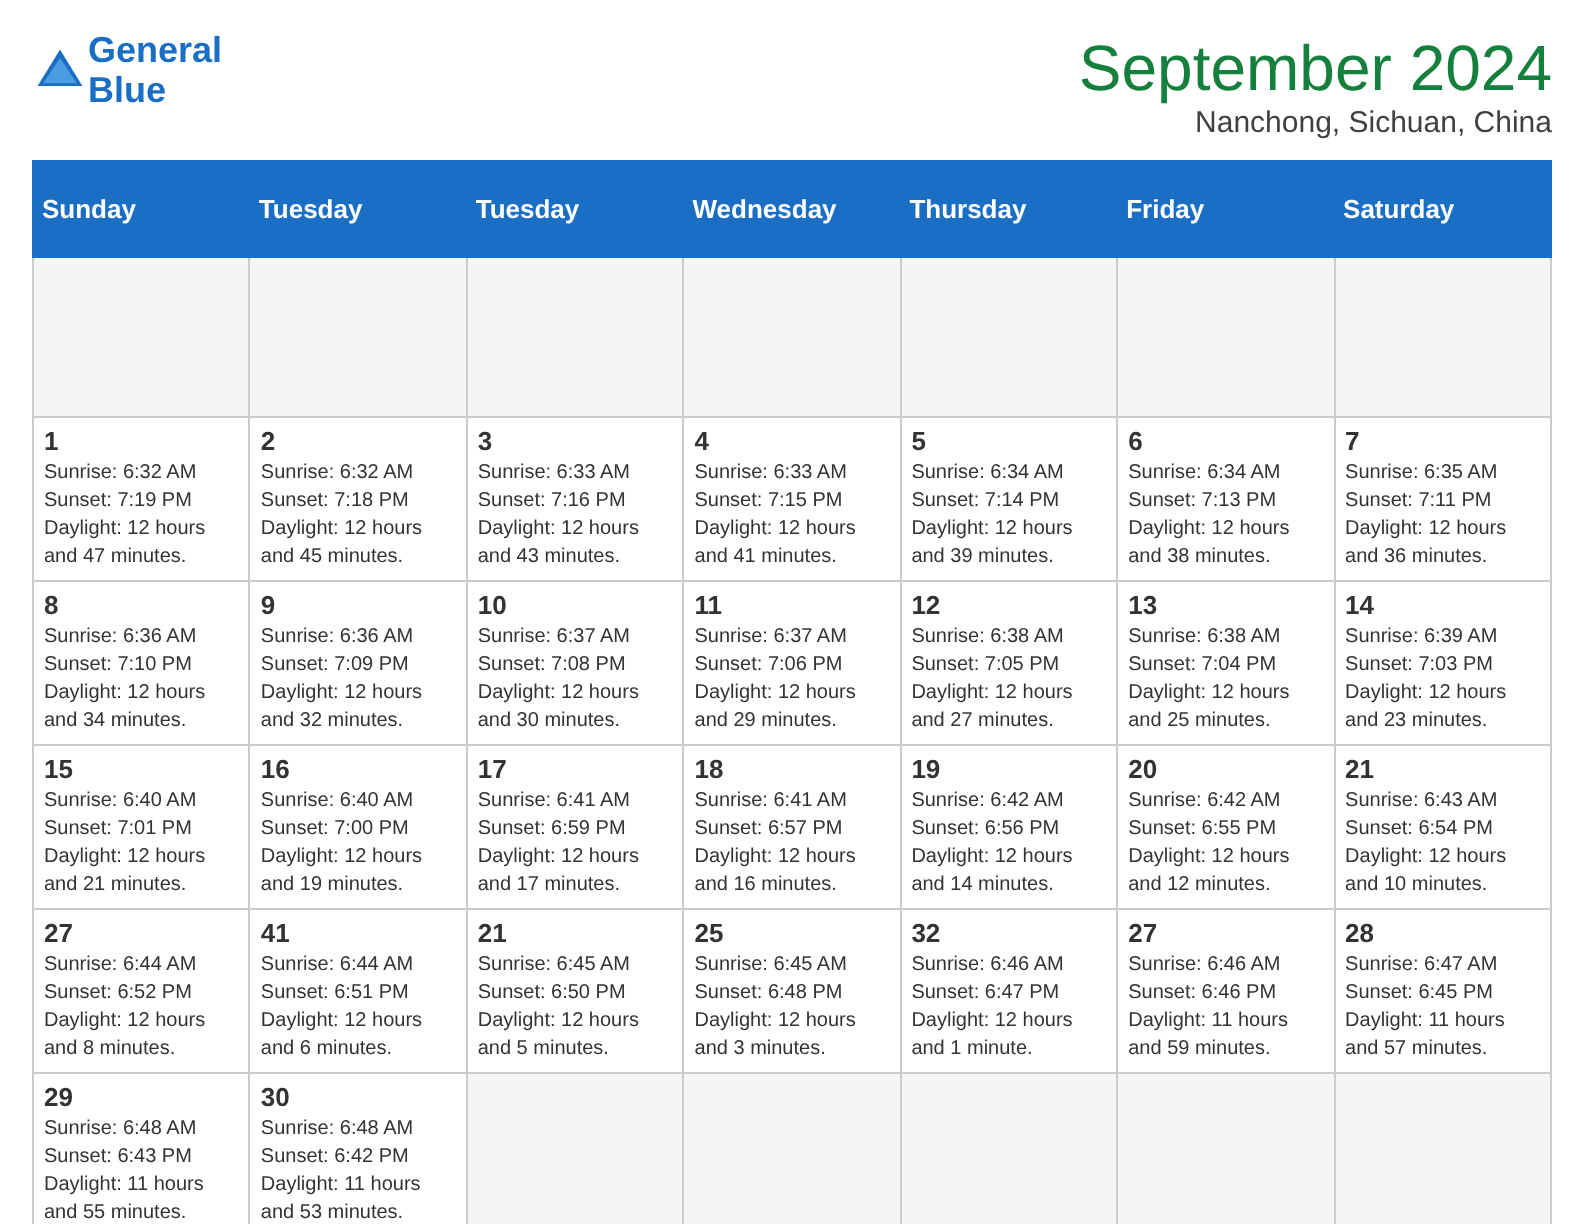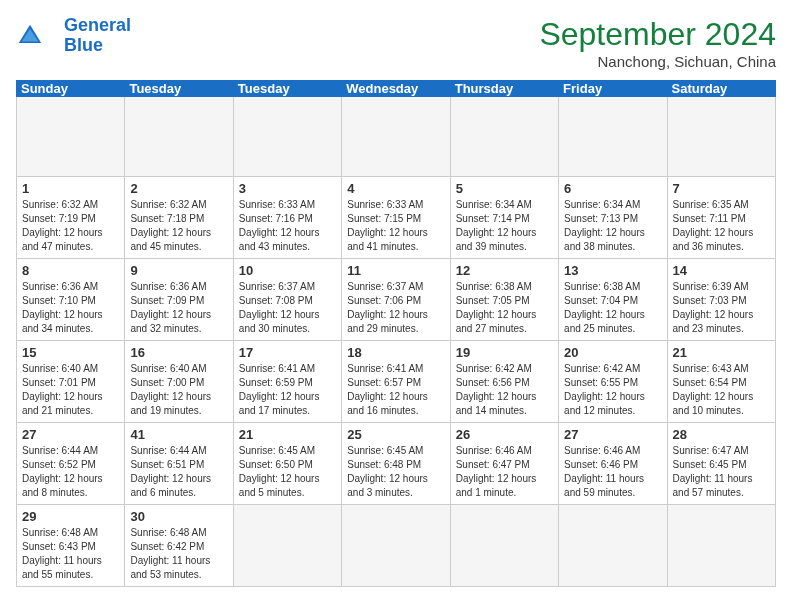--- a/index.html
+++ b/index.html
@@ -12,21 +12,21 @@
     }
     .header {
       display: flex;
       justify-content: space-between;
       align-items: flex-start;
       margin-bottom: 10px;
     }
     .logo {
       display: flex;
       align-items: center;
-      gap: 20px;
+      gap: 0;
     }
     .logo-text {
       font-size: 18px;
       font-weight: bold;
       color: #333;
       line-height: 1.1;
     }
     .logo-text span {
       color: #1a6fc4;
     }
@@ -49,21 +49,21 @@
     table {
       width: 100%;
       border-collapse: collapse;
       table-layout: fixed;
     }
     th {
       background-color: #1a6fc4;
       color: #fff;
       font-size: 13px;
       font-weight: bold;
-      padding: 0 4px;
+      padding: 16px 4px;
       text-align: left;
       border: 1px solid #1a6fc4;
     }
     td {
       border: 1px solid #ccc;
       vertical-align: top;
       padding: 4px 5px;
       font-size: 10.5px;
       color: #333;
       height: 80px;
@@ -226,21 +226,21 @@
         </td>
         <td>
           <span class="day-num">21</span>
           <div class="day-info">Sunrise: 6:45 AM<br>Sunset: 6:50 PM<br>Daylight: 12 hours and 5 minutes.</div>
         </td>
         <td>
           <span class="day-num">25</span>
           <div class="day-info">Sunrise: 6:45 AM<br>Sunset: 6:48 PM<br>Daylight: 12 hours and 3 minutes.</div>
         </td>
         <td>
-          <span class="day-num">26</span>
+          <span class="day-num">32</span>
           <div class="day-info">Sunrise: 6:46 AM<br>Sunset: 6:47 PM<br>Daylight: 12 hours and 1 minute.</div>
         </td>
         <td>
           <span class="day-num">27</span>
           <div class="day-info">Sunrise: 6:46 AM<br>Sunset: 6:46 PM<br>Daylight: 11 hours and 59 minutes.</div>
         </td>
         <td>
           <span class="day-num">28</span>
           <div class="day-info">Sunrise: 6:47 AM<br>Sunset: 6:45 PM<br>Daylight: 11 hours and 57 minutes.</div>
         </td>

